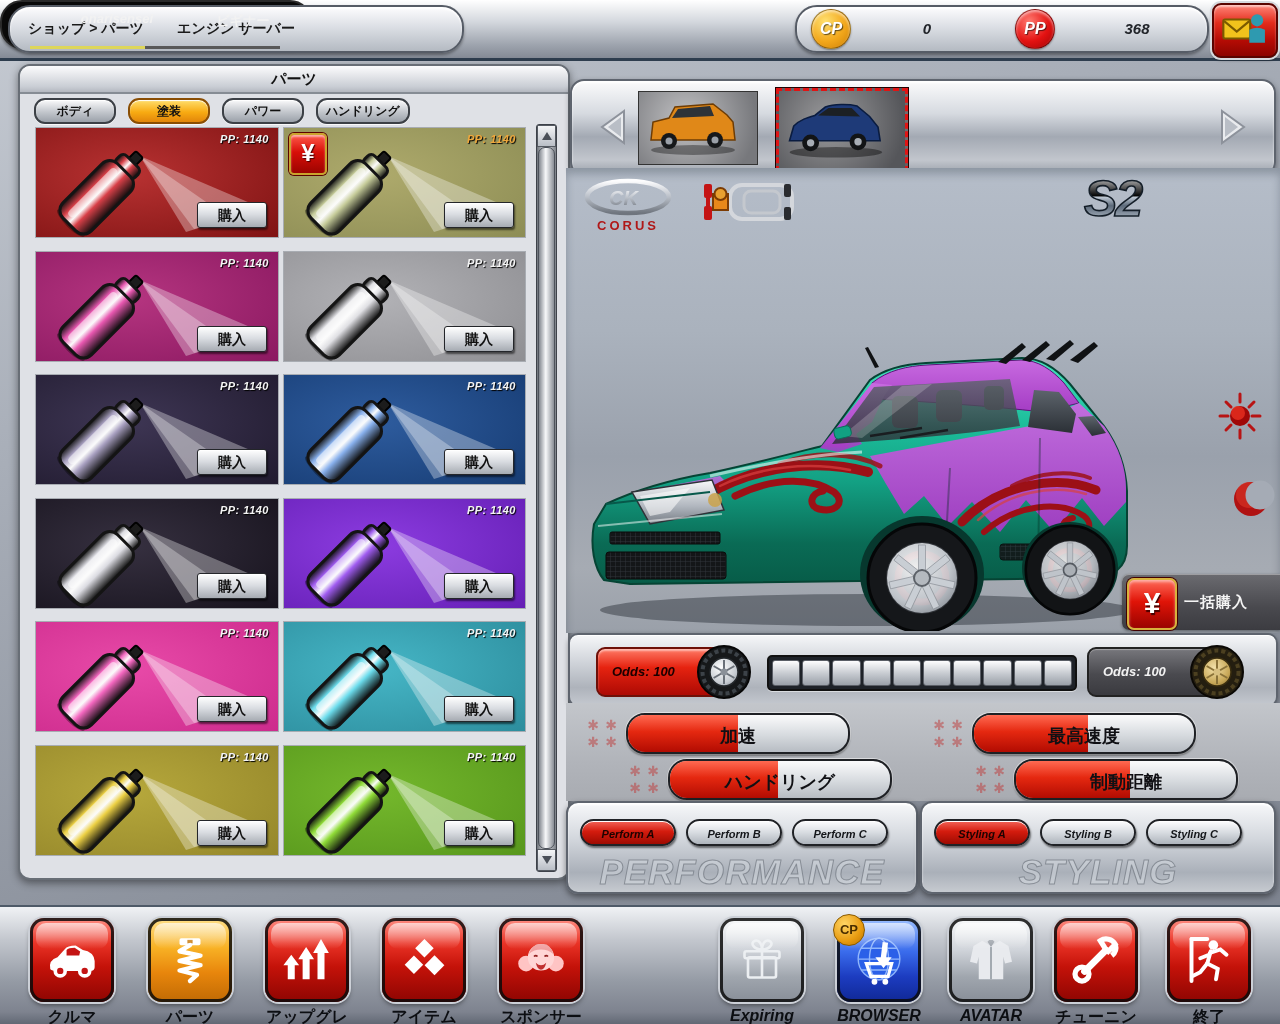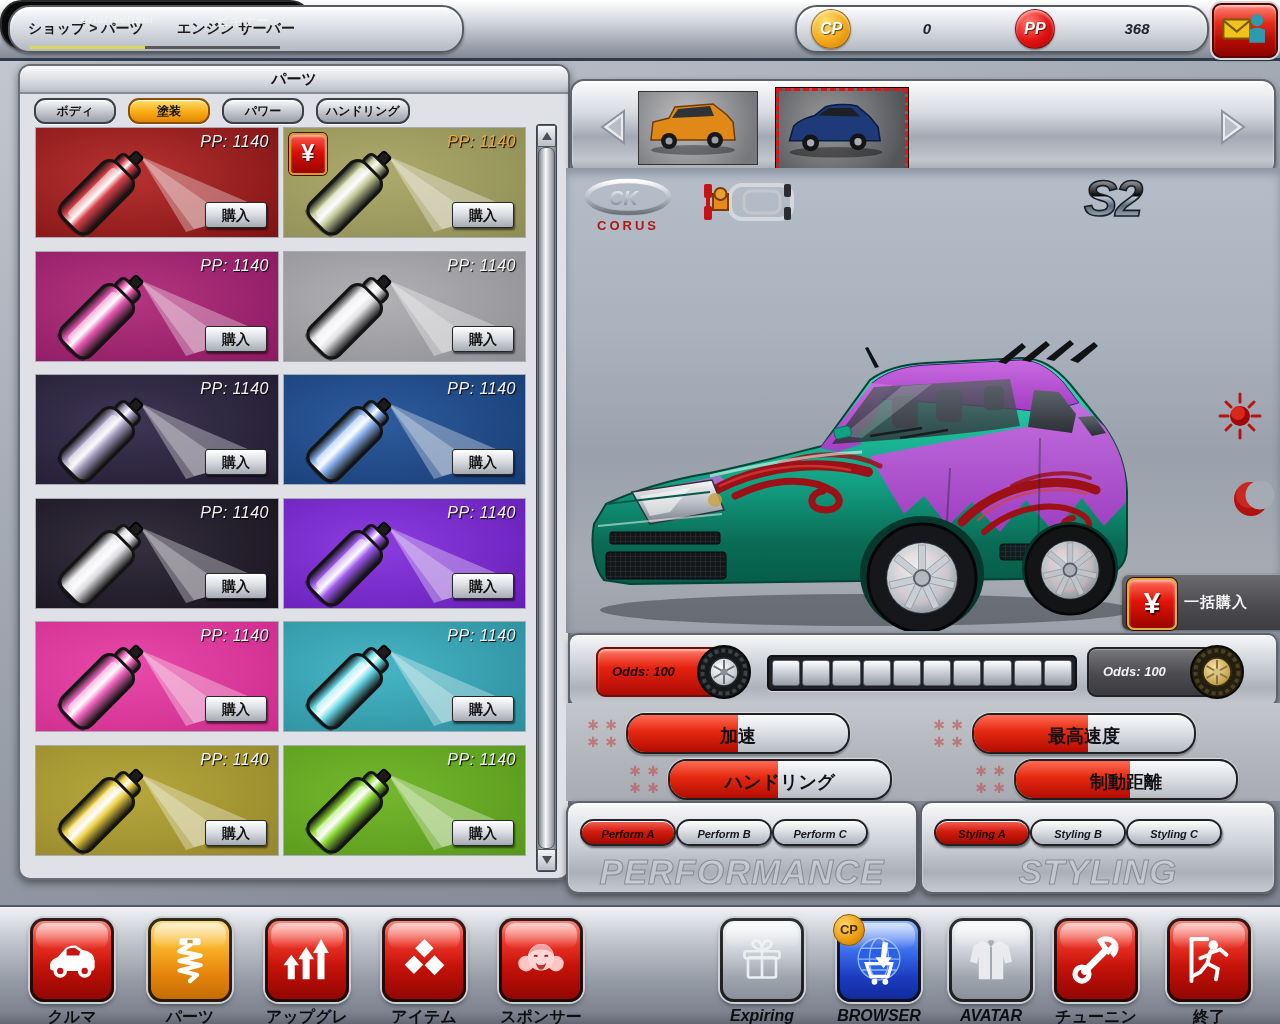--- a/index.html
+++ b/index.html
@@ -45,23 +45,23 @@
   .tabs{position:absolute;left:14px;top:32px;height:24px;display:flex;gap:12px;}
   .tab{min-width:62px;padding:0 8px;height:22px;line-height:22px;text-align:center;font-size:12px;font-weight:bold;color:#111;
     border-radius:11px;border:2px solid #3c4046;cursor:pointer;
     background:linear-gradient(180deg,#fafafb,#c2c6cc 55%,#9ba1a9);
     box-shadow:0 1px 0 rgba(255,255,255,.8),inset 0 1px 1px #fff;}
   .tab.active{background:linear-gradient(180deg,#ffdf6e,#f8ab12 55%,#e2860a);border-color:#8a4e04;}
   .grid{position:absolute;left:15px;top:61px;width:492px;display:grid;
     grid-template-columns:244px 243px;grid-auto-rows:111px;column-gap:4px;row-gap:12.5px;}
   .tile{position:relative;border:1px solid #a8acb2;box-shadow:inset 0 0 0 1px #2a2a2a;cursor:pointer;overflow:hidden;}
   .tile svg{display:block;}
-  .price{position:absolute;top:5px;right:9px;font-size:16px;font-weight:normal;font-style:italic;color:#f4f4f4;
+  .price{position:absolute;top:5px;right:9px;font-size:11px;font-weight:bold;font-style:italic;color:#f4f4f4;
     text-shadow:1px 1px 1px #000;letter-spacing:.5px;}
-  .buy{position:absolute;right:11px;bottom:9px;width:62px;height:26px;border-radius:3px;cursor:pointer;
+  .buy{position:absolute;right:11px;bottom:9px;width:70px;height:26px;border-radius:3px;cursor:pointer;
     border:1px solid #24262a;background:linear-gradient(180deg,#ffffff,#d9dce1 48%,#a6abb2);
     font-family:"Liberation Sans",sans-serif;font-size:14px;font-weight:bold;color:#111;
     box-shadow:1px 2px 2px rgba(0,0,0,.55),inset 0 1px 0 #fff;line-height:1;}
   .yen-badge{position:absolute;left:5px;top:5px;width:34px;height:38px;border-radius:5px;
     background:linear-gradient(180deg,#ff5a4a,#d80f08 45%,#9c0400);
     border:2px solid #caa32c;box-shadow:0 0 0 1px #5c0200,inset 0 2px 2px rgba(255,255,255,.5);
     color:#fff;font-size:24px;font-weight:bold;text-align:center;line-height:36px;text-shadow:1px 1px 1px #400;}
   .vscroll{position:absolute;right:11px;top:58px;width:19px;height:746px;
     background:linear-gradient(90deg,#6e737a,#e8eaee 45%,#7c8188);border:1px solid #3e424a;border-radius:3px;}
   .sb-btn{position:absolute;left:0;width:17px;height:20px;background:linear-gradient(180deg,#f4f5f7,#b9bec6);
@@ -128,21 +128,21 @@
     border:2px solid #1e2024;background:linear-gradient(180deg,#fbfbfc,#d6dade 55%,#b7bcc3);
     box-shadow:0 2px 2px rgba(0,0,0,.4),0 0 0 1px rgba(255,255,255,.5);}
   .sfill{position:absolute;left:0;top:0;bottom:0;background:linear-gradient(180deg,#ff6a52,#e52810 45%,#b20c02);}
   .slabel{position:absolute;left:0;top:9px;width:100%;text-align:center;font-size:18px;font-weight:bold;color:#101014;}
   
   .subpanel{position:absolute;top:801px;height:89px;border-radius:12px;
     background:linear-gradient(180deg,#f7f8fa,#d3d7dd 40%,#aab0b9 78%,#c6cad0 100%);
     border:2px solid #5e646e;box-shadow:0 3px 6px rgba(0,0,0,.45),inset 0 2px 2px #fff;overflow:hidden;}
   .subpanel.perf{left:566px;width:348px;}
   .subpanel.styl{left:920px;width:352px;}
-  .btn-row{position:absolute;left:12px;top:16px;display:flex;}
+  .btn-row{position:absolute;left:12px;top:16px;display:flex;gap:10px;}
   .pill-btn{width:96px;height:27px;border-radius:14px;cursor:pointer;text-align:center;line-height:26px;
     font-size:11px;font-weight:bold;font-style:italic;color:#14161a;border:2px solid #202226;box-sizing:border-box;
     background:linear-gradient(180deg,#fdfdfe,#d8dce1 50%,#aeb4bc);
     box-shadow:1px 2px 2px rgba(0,0,0,.5),inset 0 1px 0 #fff;}
   .pill-btn.red{background:linear-gradient(180deg,#f26458,#d41c0e 45%,#9e0b02);color:#1c0200;}
   .watermark{position:absolute;left:0;bottom:0px;width:100%;text-align:center;white-space:nowrap;
     font-size:35px;font-weight:bold;font-style:italic;letter-spacing:1px;
     color:rgba(224,228,234,.38);-webkit-text-stroke:1px rgba(106,112,122,.65);}
   
   .toolbar{position:absolute;left:0;top:905px;width:1280px;height:119px;

